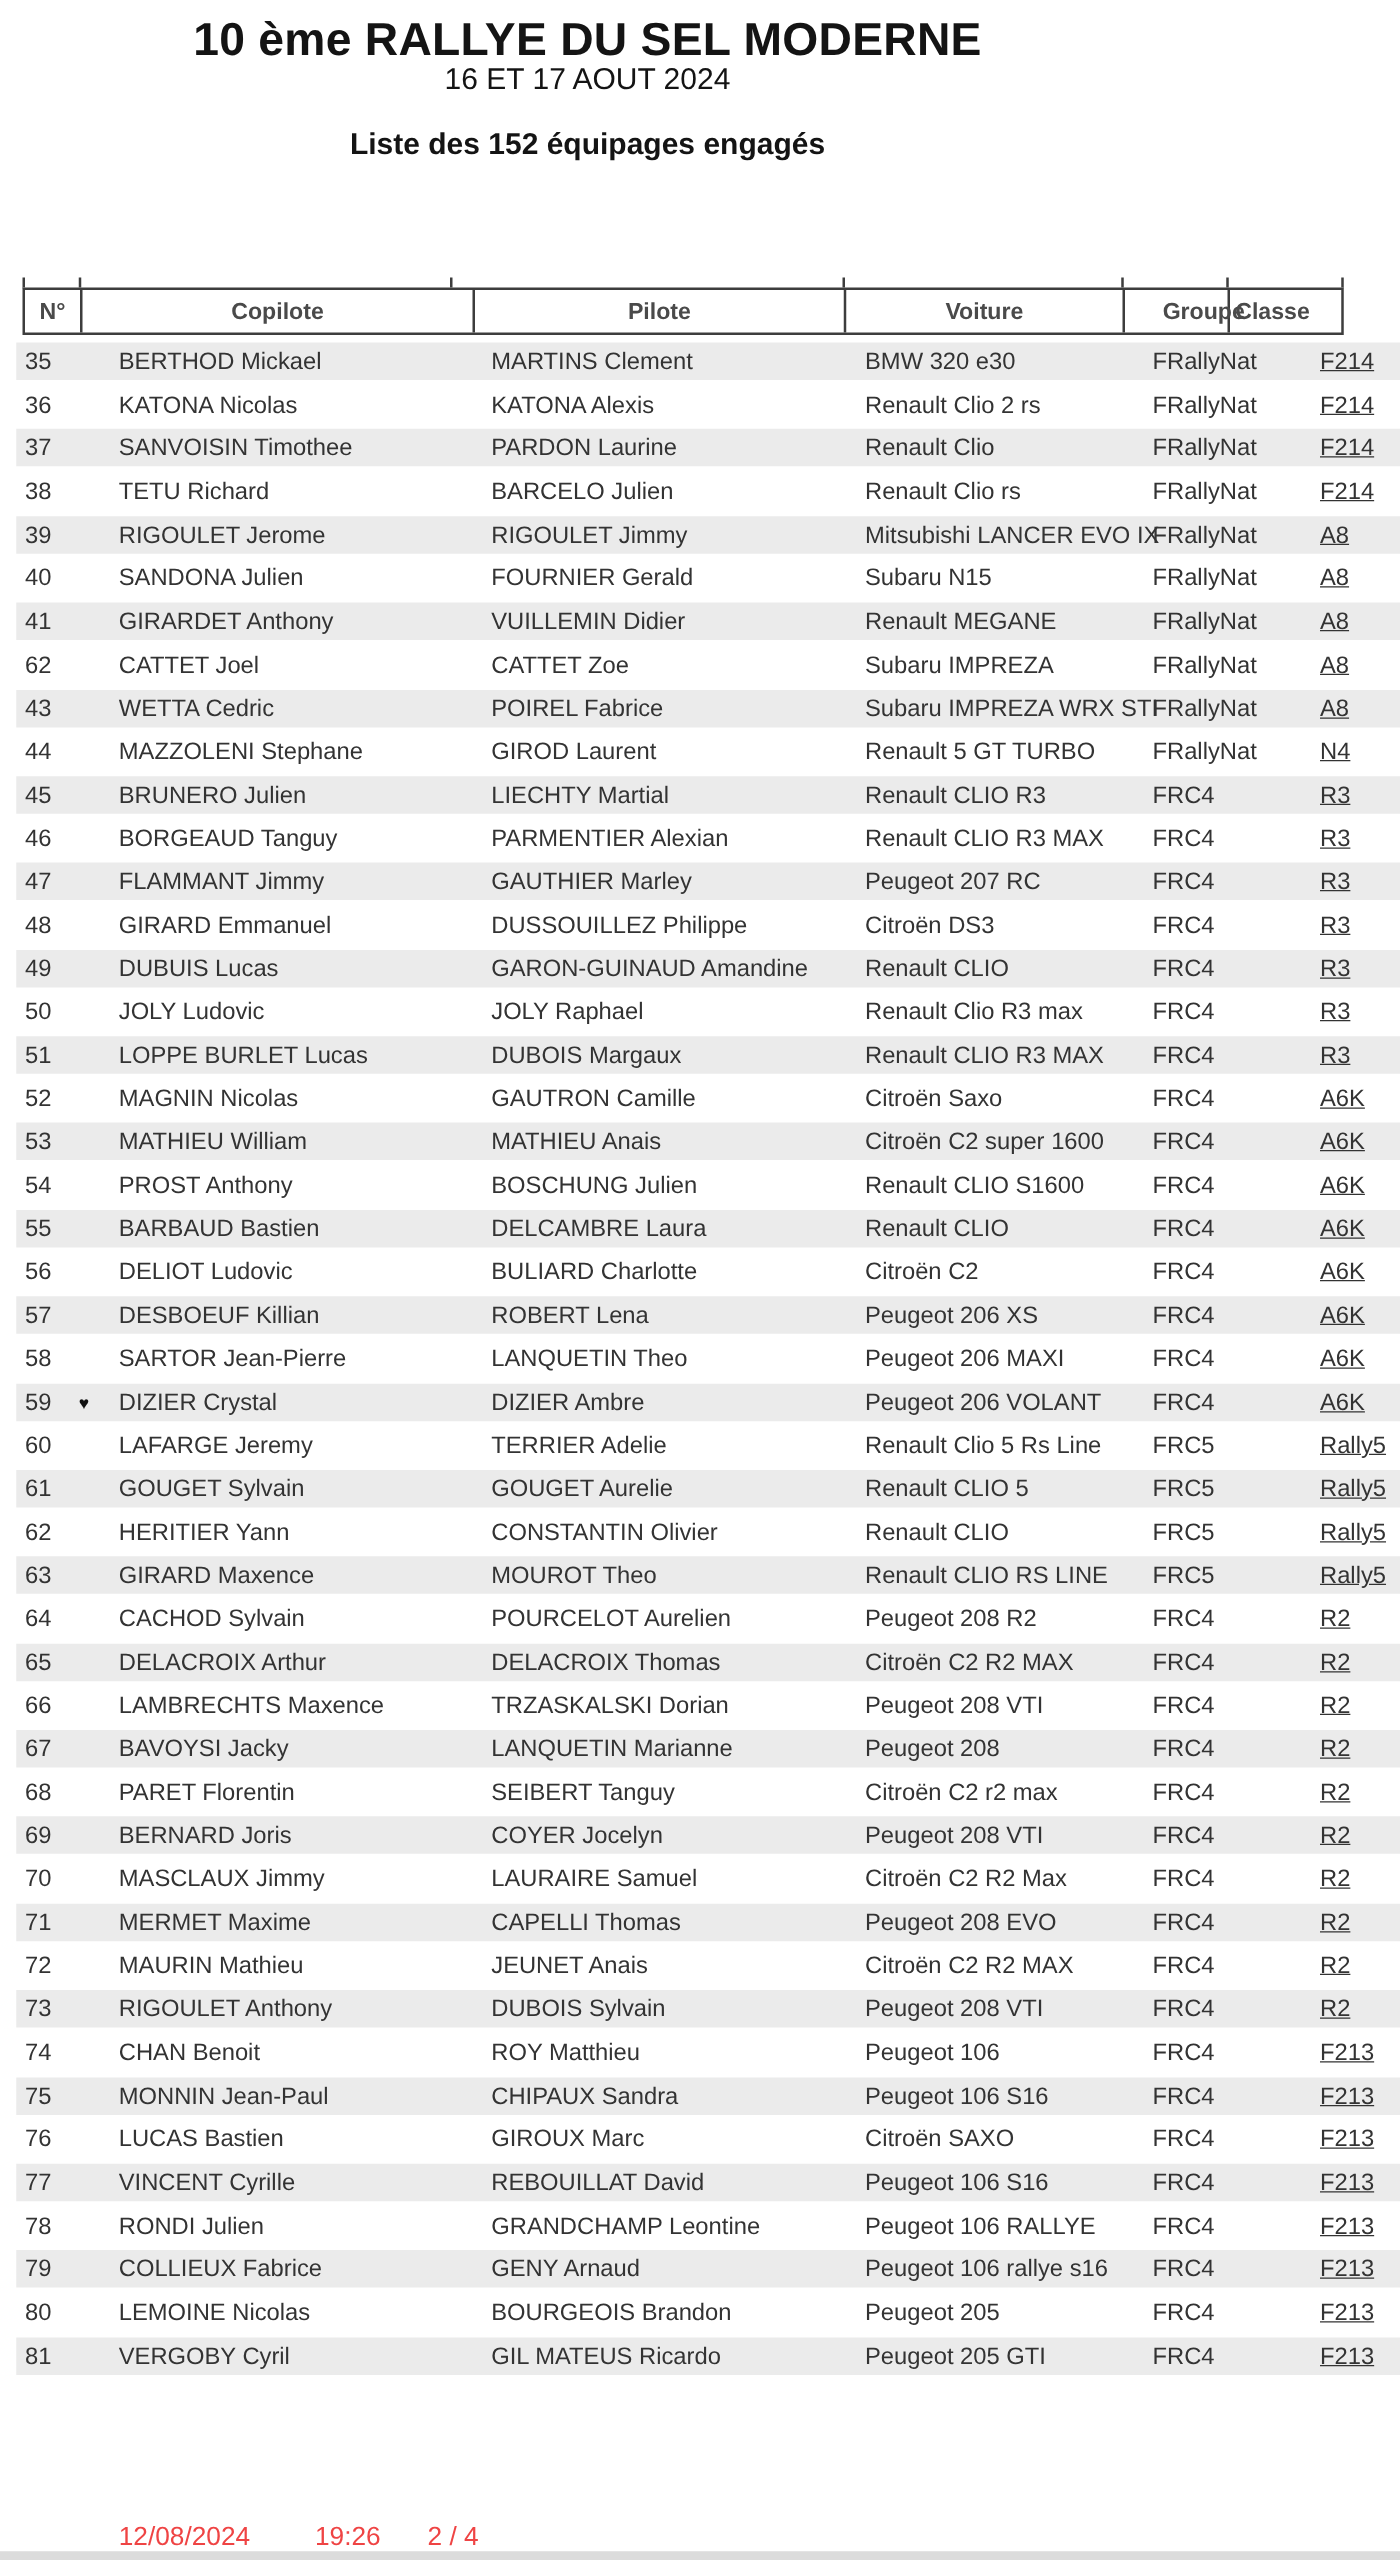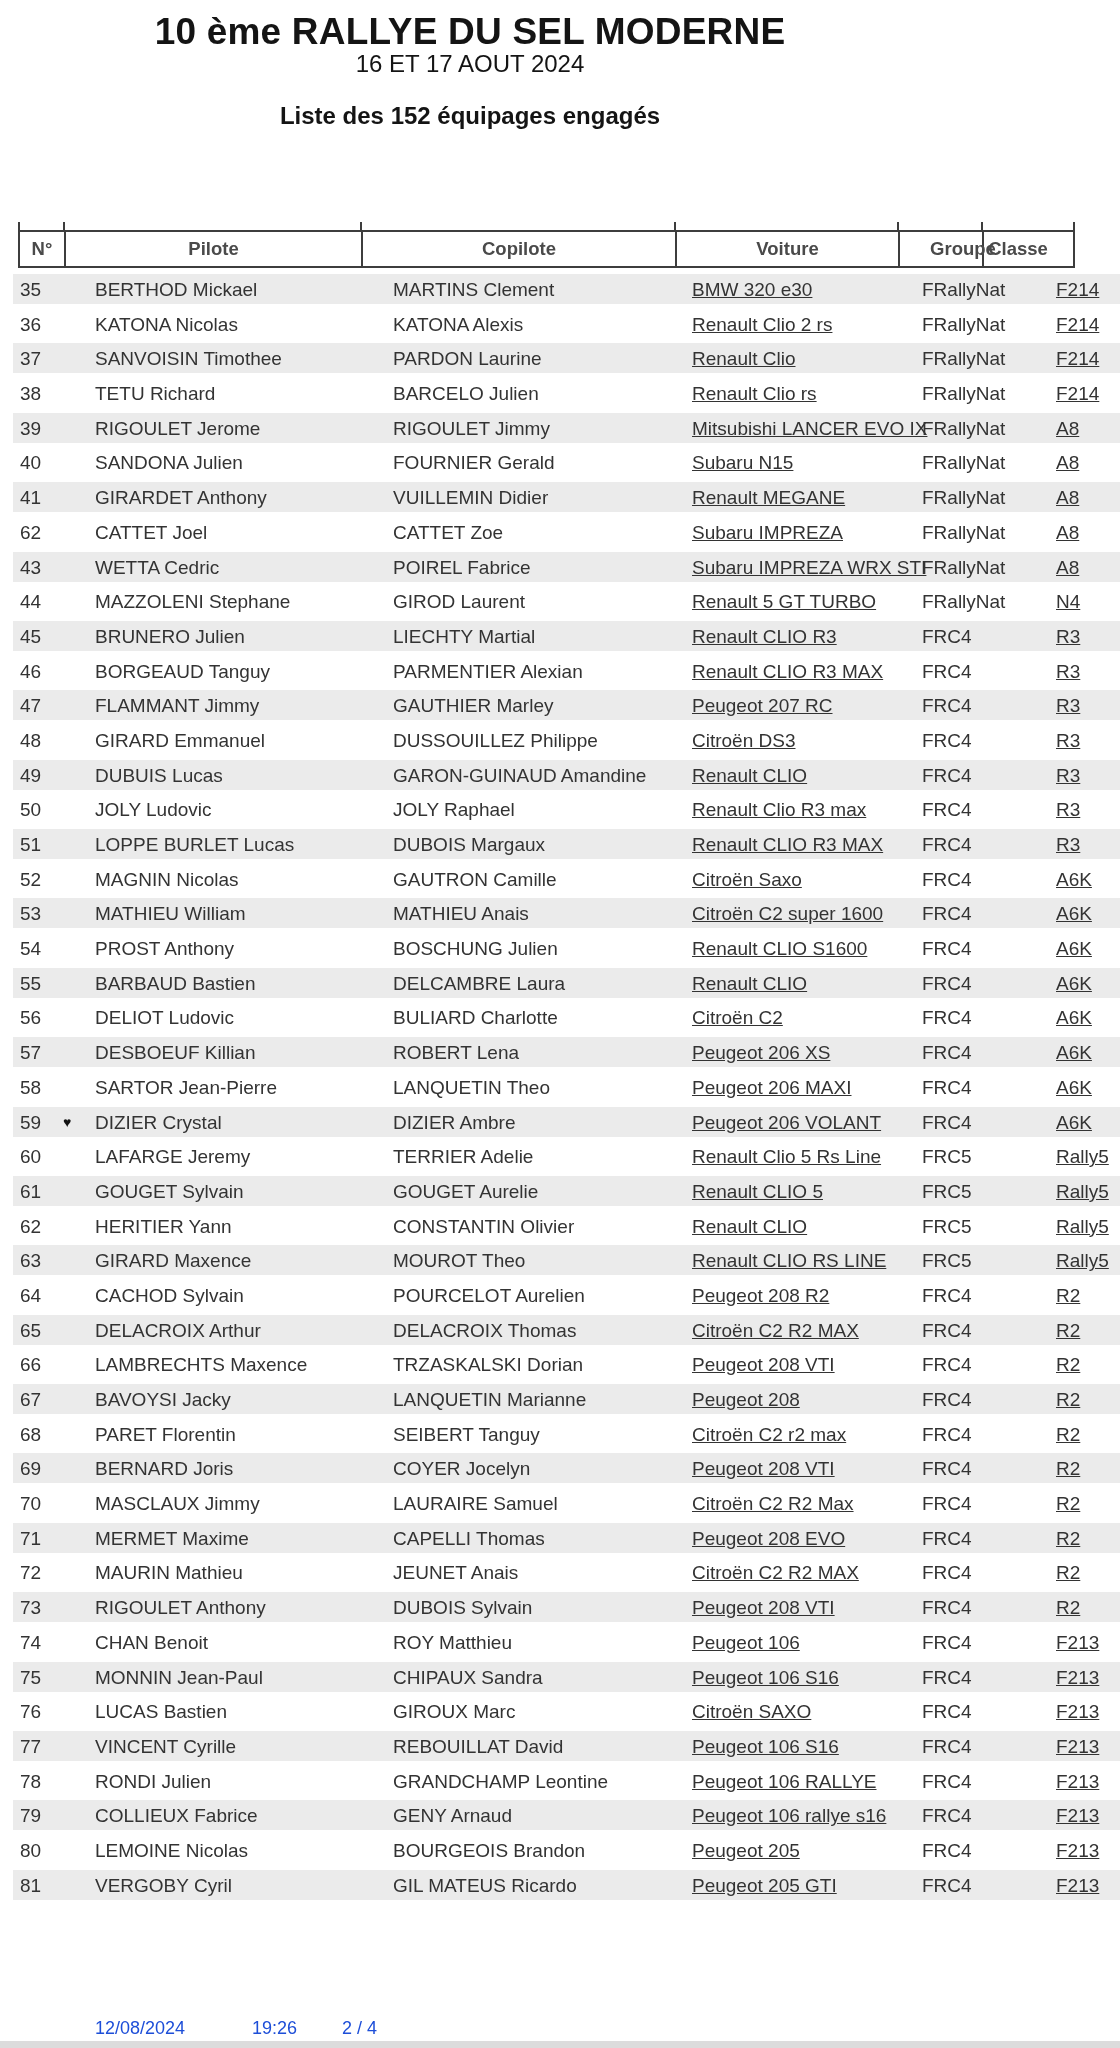--- a/index.html
+++ b/index.html
@@ -36,26 +36,26 @@
   
   .rows{position:absolute;left:0;top:272px;width:1120px;}
   .row{position:relative;height:34.7px;font-size:19px;color:#333;}
   .row .stripe{position:absolute;left:13px;top:2px;width:1107px;height:30px;background:#ebebeb;display:none;}
   .row.striped .stripe{display:block;}
   .c{position:absolute;top:0;height:34.7px;line-height:35px;white-space:nowrap;}
   .c.num{left:20px;}
   .c.heart{left:63px;font-size:14px;color:#111;}
   .c.pilote{left:95px;}
   .c.copilote{left:393px;}
-  .c.voiture{left:692px;text-decoration:underline;}
+  .c.voiture{left:692px;}
   .c.groupe{left:922px;}
   .c.classe{left:1056px;text-decoration:underline;}
 
   
-  .footer-item{position:absolute;top:2018px;font-size:18px;color:#1d4ed8;white-space:nowrap;}
+  .footer-item{position:absolute;top:2018px;font-size:21px;color:#ef4444;white-space:nowrap;}
   .f-date{left:95px;} .f-time{left:252px;} .f-page{left:342px;}
   .bottom-strip{position:absolute;left:0;bottom:0;width:1120px;height:7px;background:#dcdcdc;}
 </style>
 </head>
 <body>
 
 <div class="page">
 
   <div class="doc-header">
     <div class="title">10 ème RALLYE DU SEL MODERNE</div>
@@ -66,22 +66,22 @@
   <div class="stub" style="left:18px"></div>
   <div class="stub" style="left:63px"></div>
   <div class="stub" style="left:360px"></div>
   <div class="stub" style="left:674px"></div>
   <div class="stub" style="left:897px"></div>
   <div class="stub" style="left:981px"></div>
   <div class="stub" style="left:1073px"></div>
 
   <div class="table-header">
     <div class="th c1">N°</div>
+    <div class="th c3">Copilote</div>
     <div class="th c2">Pilote</div>
-    <div class="th c3">Copilote</div>
     <div class="th c4">Voiture</div>
     <div class="th c5">Groupe</div>
     <div class="th c6">Classe</div>
   </div>
 
   <div class="rows" id="rows">
       <div class="row striped">
       <span class="stripe"></span>
       <span class="c num">35</span>
 

